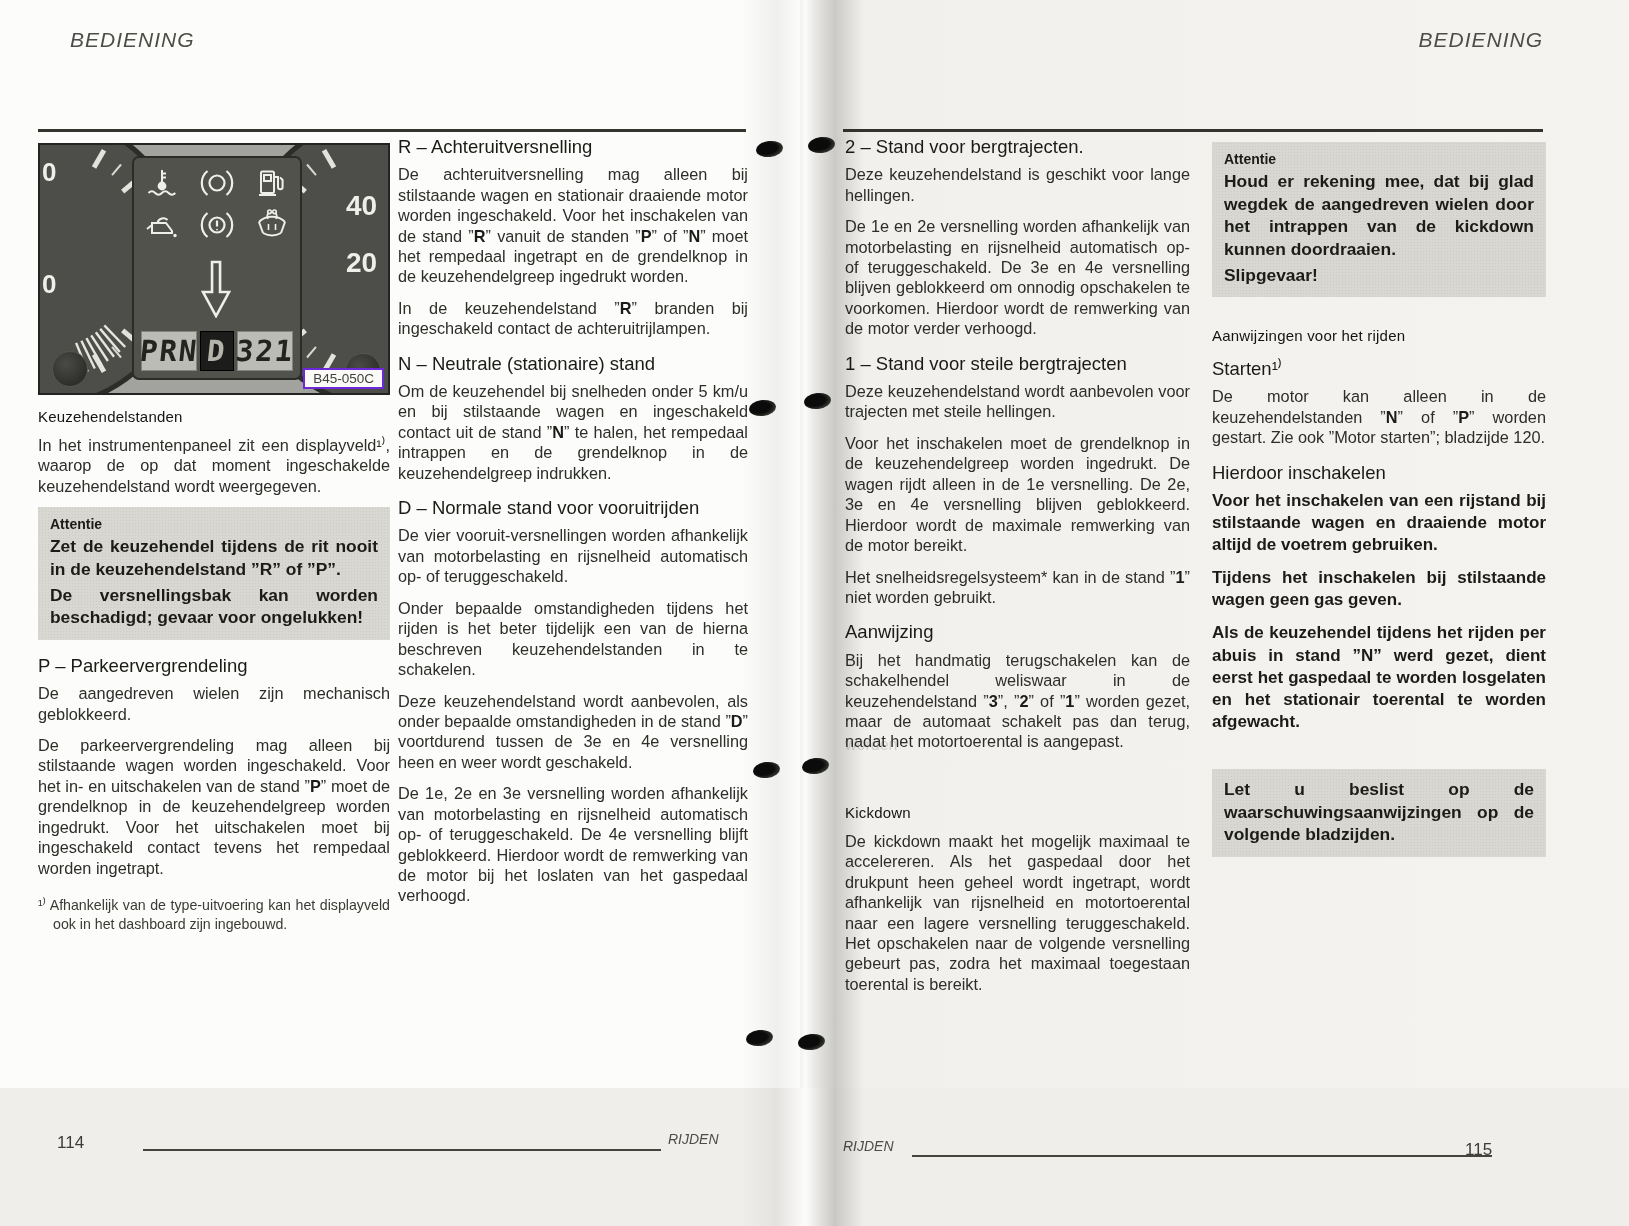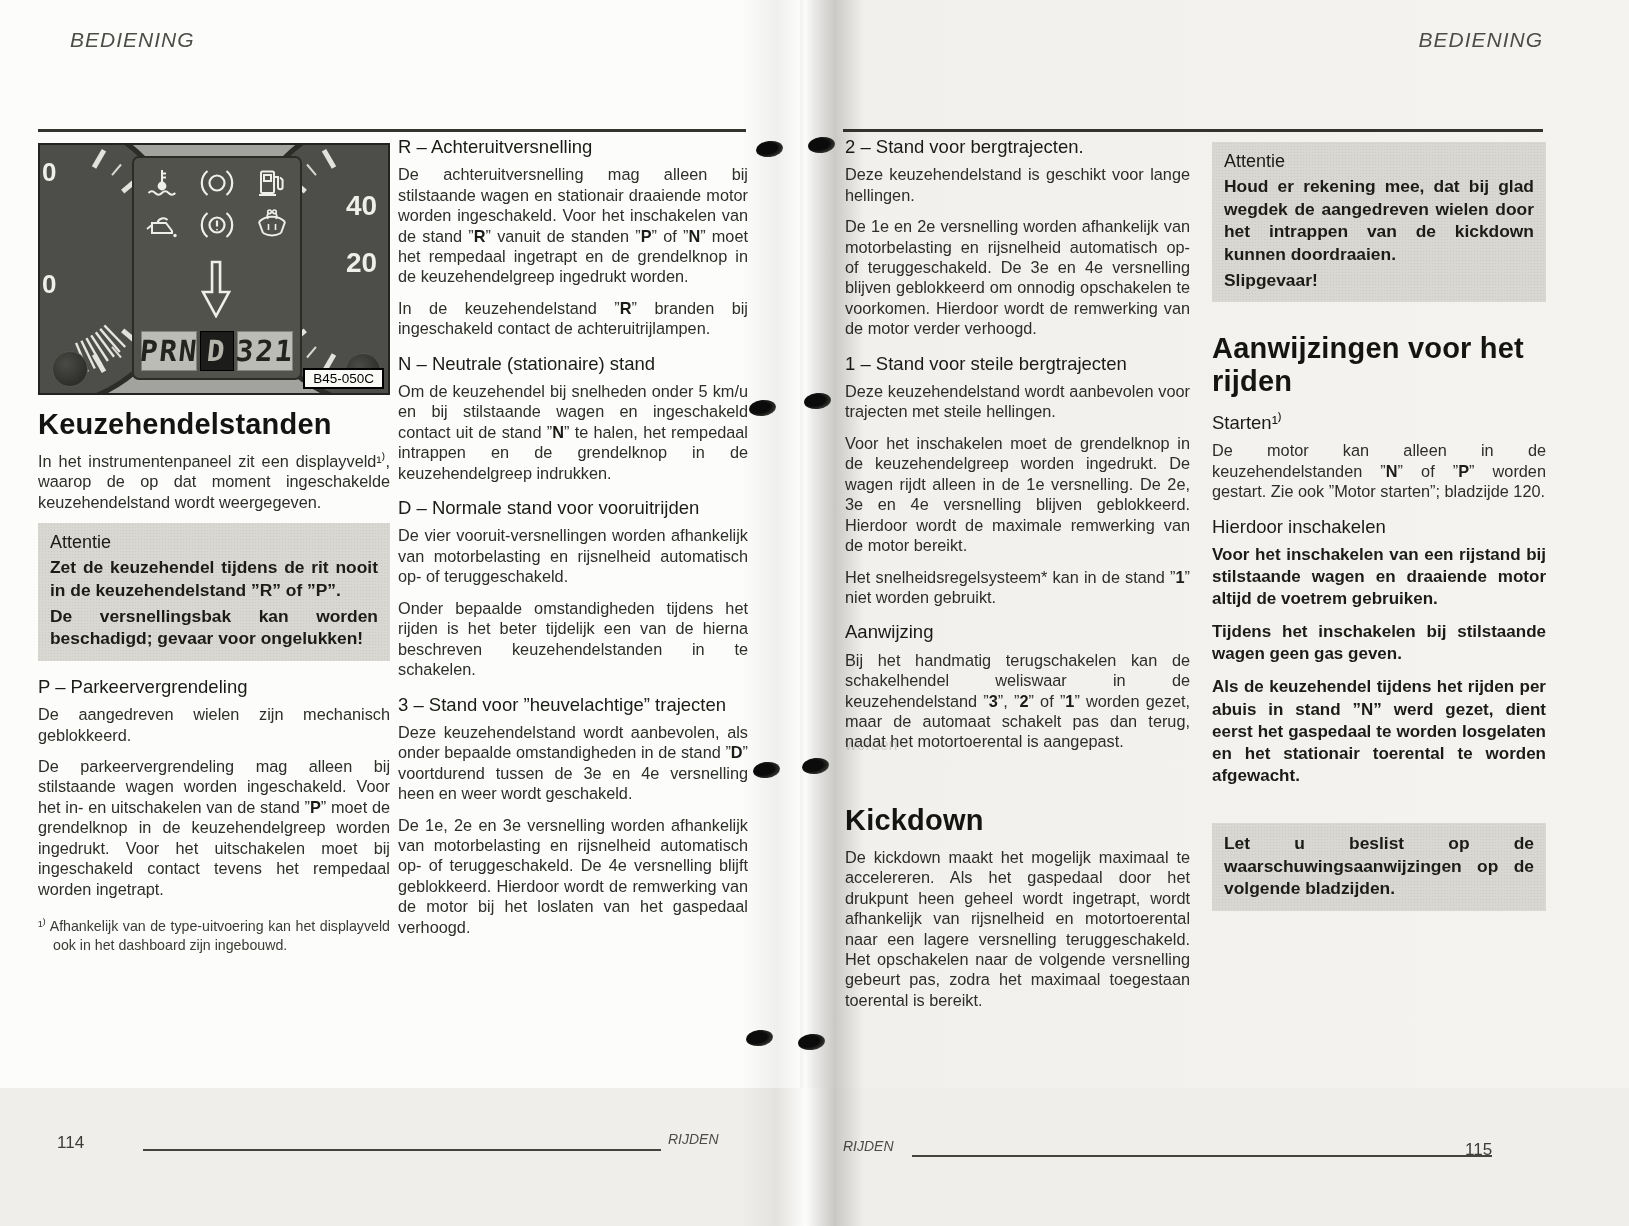--- a/index.html
+++ b/index.html
@@ -11,28 +11,28 @@
   .page-left{left:0;width:800px;background:#fcfcfa}
   .page-right{left:800px;width:829px;background:linear-gradient(to right,#dcdbd7 0,#f1f0ec 30px,#f4f3ef 100%)}
   .gutter{position:absolute;left:742px;top:0;width:122px;height:100%;pointer-events:none;
     background:linear-gradient(to right,rgba(255,255,255,0) 0,rgba(0,0,0,.05) 28%,rgba(255,255,255,.85) 52%,rgba(0,0,0,.16) 76%,rgba(0,0,0,0) 100%)}
   .hole{position:absolute;width:27px;height:16px;border-radius:50%;transform:rotate(-7deg);
     background:radial-gradient(ellipse at 40% 45%,#0b0b0b 45%,#3a3a36 75%,#6d6d66 100%)}
   .pg-header{position:absolute;top:28px;font-style:italic;font-size:21px;letter-spacing:1px;color:#4c4c48}
   .rule{position:absolute;height:2.5px;background:#34342f}
   .col{position:absolute}
   .col p{font-size:16.3px;line-height:1.255;color:#2d2d2a;text-align:justify;margin:0 0 11px}
-  .h-big{font-size:29px;font-weight:700;color:#141412;margin:0 0 10px;letter-spacing:.2px}
+  .h-big{font-size:15px;font-weight:400;color:#141412;margin:0 0 10px;letter-spacing:.2px}
   .h-sec{font-size:18.5px;font-weight:400;color:#1a1a17;margin:14px 0 7px;line-height:1.15}
   .h-sec:first-child{margin-top:0}
   .footnote{font-size:14.2px !important;line-height:1.32 !important;color:#3a3a36 !important;
     margin-top:18px !important;padding-left:15px;text-indent:-15px}
   .graybox{background:#d8d7d1;background-image:radial-gradient(rgba(0,0,0,.055) 1px,transparent 1px);
     background-size:3px 3px;padding:9px 12px 8px;margin:4px 0 15px}
-  .gb-title{font-weight:400;font-size:18px;color:#1b1b18;margin:0 0 3px}
+  .gb-title{font-weight:700;font-size:14px;color:#1b1b18;margin:0 0 3px}
   .gb-line{font-weight:700 !important;font-size:17.4px !important;line-height:1.3 !important;color:#1b1b18 !important;margin:0 0 3px !important}
   .bold-para{font-weight:700 !important;font-size:17px !important;line-height:1.3 !important;color:#1b1b18 !important}
   .ghost{position:absolute;opacity:.17;font-size:16px;color:#2d2d2a}
   
   .cluster{position:absolute;left:38px;top:143px;width:352px;height:252px;margin:0;
     background:#a2a29e;border:2px solid #232321;box-sizing:border-box;overflow:hidden}
   .cluster svg.gauges{position:absolute;left:0;top:0}
   .panel{position:absolute;left:92px;top:11px;width:170px;height:224px;background:#52524d;
     border:2px solid #2b2b28;border-radius:7px;box-sizing:border-box}
   .icon-grid{display:grid;grid-template-columns:repeat(3,1fr);justify-items:center;row-gap:10px;margin-top:9px}
@@ -40,22 +40,22 @@
   .arrow-wrap{position:absolute;left:50%;top:102px;transform:translateX(-52%)}
   .gear-strip{position:absolute;left:7px;right:7px;bottom:7px;height:40px;display:flex;gap:3px}
   .seg{display:flex;align-items:center;justify-content:center;border:1px solid #84847e;box-sizing:border-box;
     background:#bcbcb6;color:#23231f;font-family:"DejaVu Sans Mono",monospace;font-weight:700;font-size:29px;letter-spacing:2px}
   .seg span{transform:skewX(-6deg);display:inline-block}
   .seg-prn,.seg-321{flex:1 1 auto;min-width:56px}
   .seg-d{flex:0 0 34px;background:#1c1c1a;color:#b4b4aa;border-color:#000}
   .knob{position:absolute;width:34px;height:34px;border-radius:50%;background:radial-gradient(circle at 38% 35%,#4a4a46,#2e2e2b 70%);border:1px solid #55554f}
   .knob-l{left:12px;bottom:6px}
   .knob-r{left:305px;bottom:4px}
-  .fig-label{position:absolute;right:4px;bottom:4px;background:#fafaf7;border:2px solid #000000;
-    padding:1px 8px;font-size:13.5px;color:#000000}
+  .fig-label{position:absolute;right:4px;bottom:4px;background:#fafaf7;border:2px solid #6d28d9;
+    padding:1px 8px;font-size:13.5px;color:#404040}
   
   .foot-num{position:absolute;font-size:17px;color:#3c3c38}
   .foot-label{position:absolute;font-style:italic;font-size:14px;color:#4c4c48}
   .foot-line{position:absolute;height:2px;background:#45453f}
   b{font-weight:700;color:#1b1b18}
 </style>
 </head>
 <body>
 
 <div class="page page-left">
@@ -213,21 +213,20 @@
 
   <div class="col" style="left:398px;top:136px;width:350px">
     <div class="h-sec">R – Achteruitversnelling</div>
     <p>De achteruitversnelling mag alleen bij stilstaande wagen en stationair draaiende motor worden ingeschakeld. Voor het inschakelen van de stand ”<b>R</b>” vanuit de standen ”<b>P</b>” of ”<b>N</b>” moet het rempedaal ingetrapt en de grendelknop in de keuzehendelgreep ingedrukt worden.</p>
     <p>In de keuzehendelstand ”<b>R</b>” branden bij ingeschakeld contact de achteruitrijlampen.</p>
     <div class="h-sec">N – Neutrale (stationaire) stand</div>
     <p>Om de keuzehendel bij snelheden onder 5 km/u en bij stilstaande wagen en ingeschakeld contact uit de stand ”<b>N</b>” te halen, het rempedaal intrappen en de grendelknop in de keuzehendelgreep indrukken.</p>
     <div class="h-sec">D – Normale stand voor vooruitrijden</div>
     <p>De vier vooruit-versnellingen worden afhankelijk van motorbelasting en rijsnelheid automatisch op- of teruggeschakeld.</p>
     <p>Onder bepaalde omstandigheden tijdens het rijden is het beter tijdelijk een van de hierna beschreven keuzehendelstanden in te schakelen.</p>
-    <div class="h-sec">3 – Stand voor ”heuvelachtige” trajecten</div>
     <p>Deze keuzehendelstand wordt aanbevolen, als onder bepaalde omstandigheden in de stand ”<b>D</b>” voortdurend tussen de 3e en 4e versnelling heen en weer wordt geschakeld.</p>
     <p>De 1e, 2e en 3e versnelling worden afhankelijk van motorbelasting en rijsnelheid automatisch op- of teruggeschakeld. De 4e versnelling blijft geblokkeerd. Hierdoor wordt de remwerking van de motor bij het loslaten van het gaspedaal verhoogd.</p>
   </div>
 
   <div class="foot-num" style="left:57px;top:1133px">114</div>
   <div class="foot-line" style="left:143px;top:1149px;width:518px"></div>
   <div class="foot-label" style="left:668px;top:1131px">RIJDEN</div>
 </div>
 
 <div class="page page-right">

